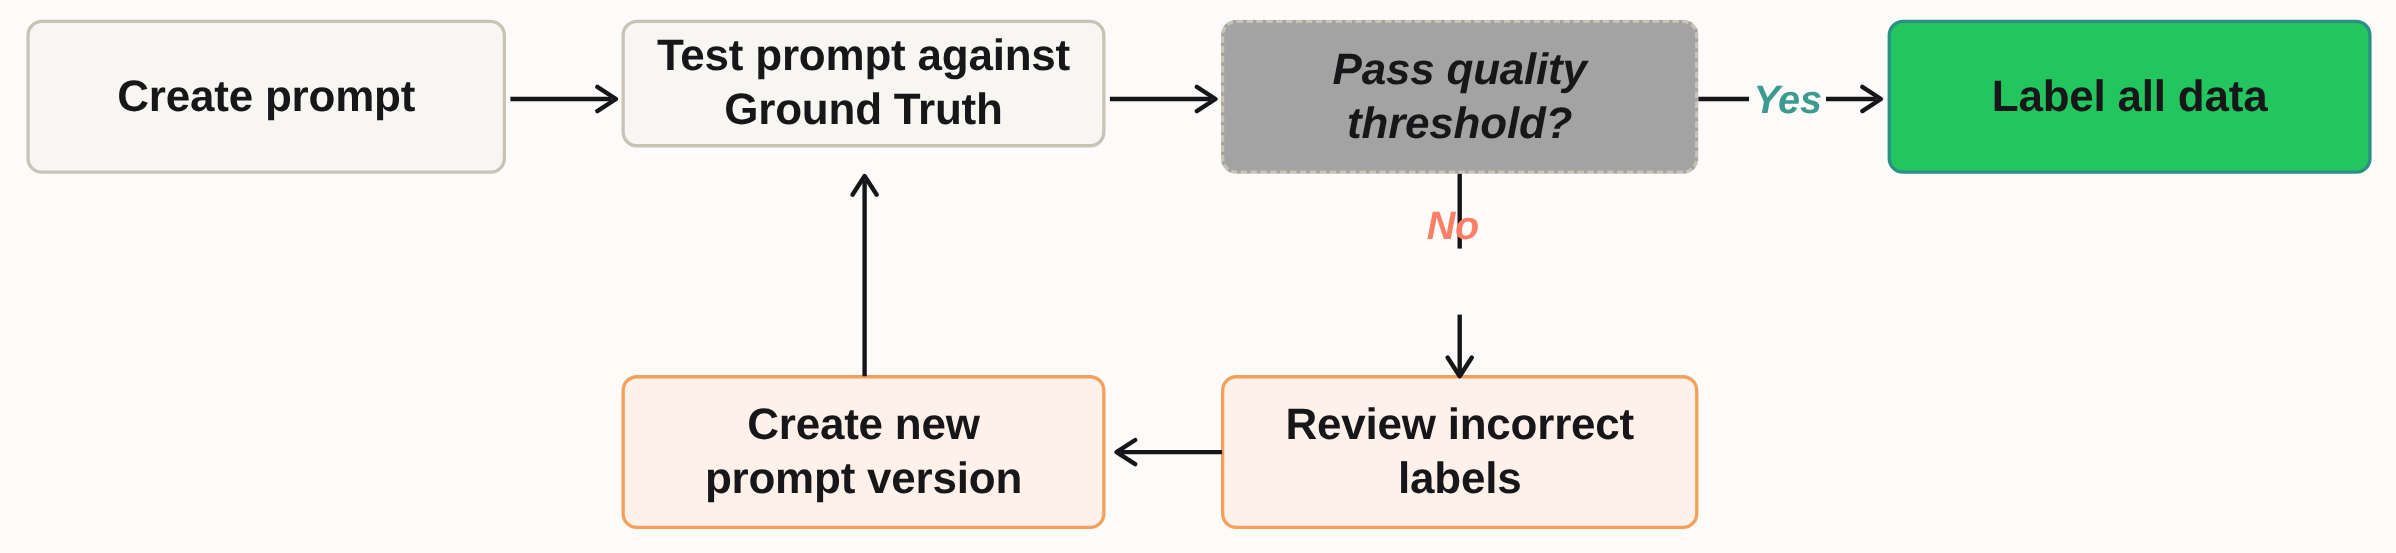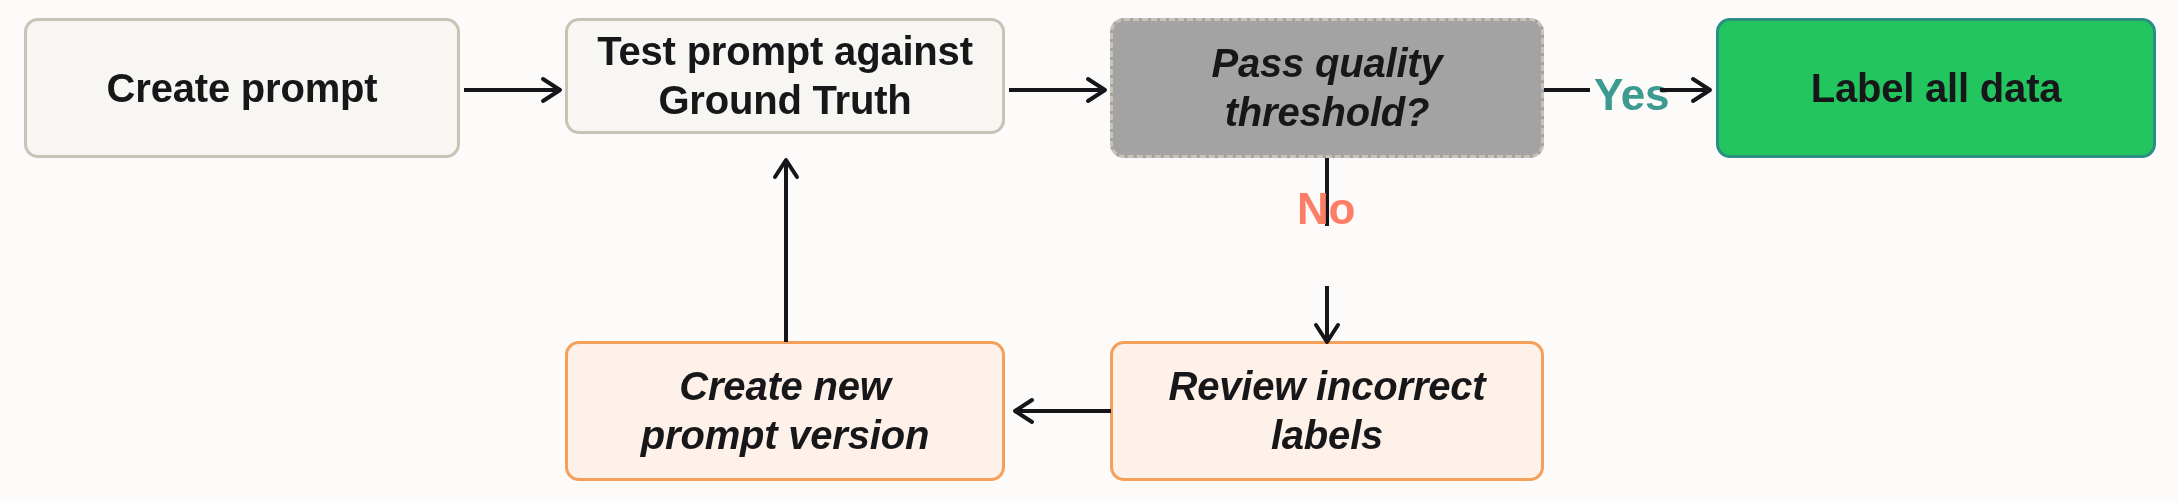--- a/index.html
+++ b/index.html
@@ -39,29 +39,29 @@
     background: #F7F6F3;
     border: 3px dashed #C9C3B6;
   }
   .node-success {
     background: #F1F9F8;
     border: 3px solid #2B8F86;
   }
   .node-warn {
     background: #FDF1E9;
     border: 3px solid #c2410c;
-    font-style: italic;
   }
 
   .edge-label {
     position: absolute;
-    font-size: 44px;
+    font-size: 36px;
     font-weight: 700;
     letter-spacing: -0.2px;
     white-space: nowrap;
+    font-style: italic;
   }
 
   .connector {
     position: absolute;
     overflow: visible;
   }
   .connector line, .connector path {
     stroke: #16161A;
     fill: none;
   }

